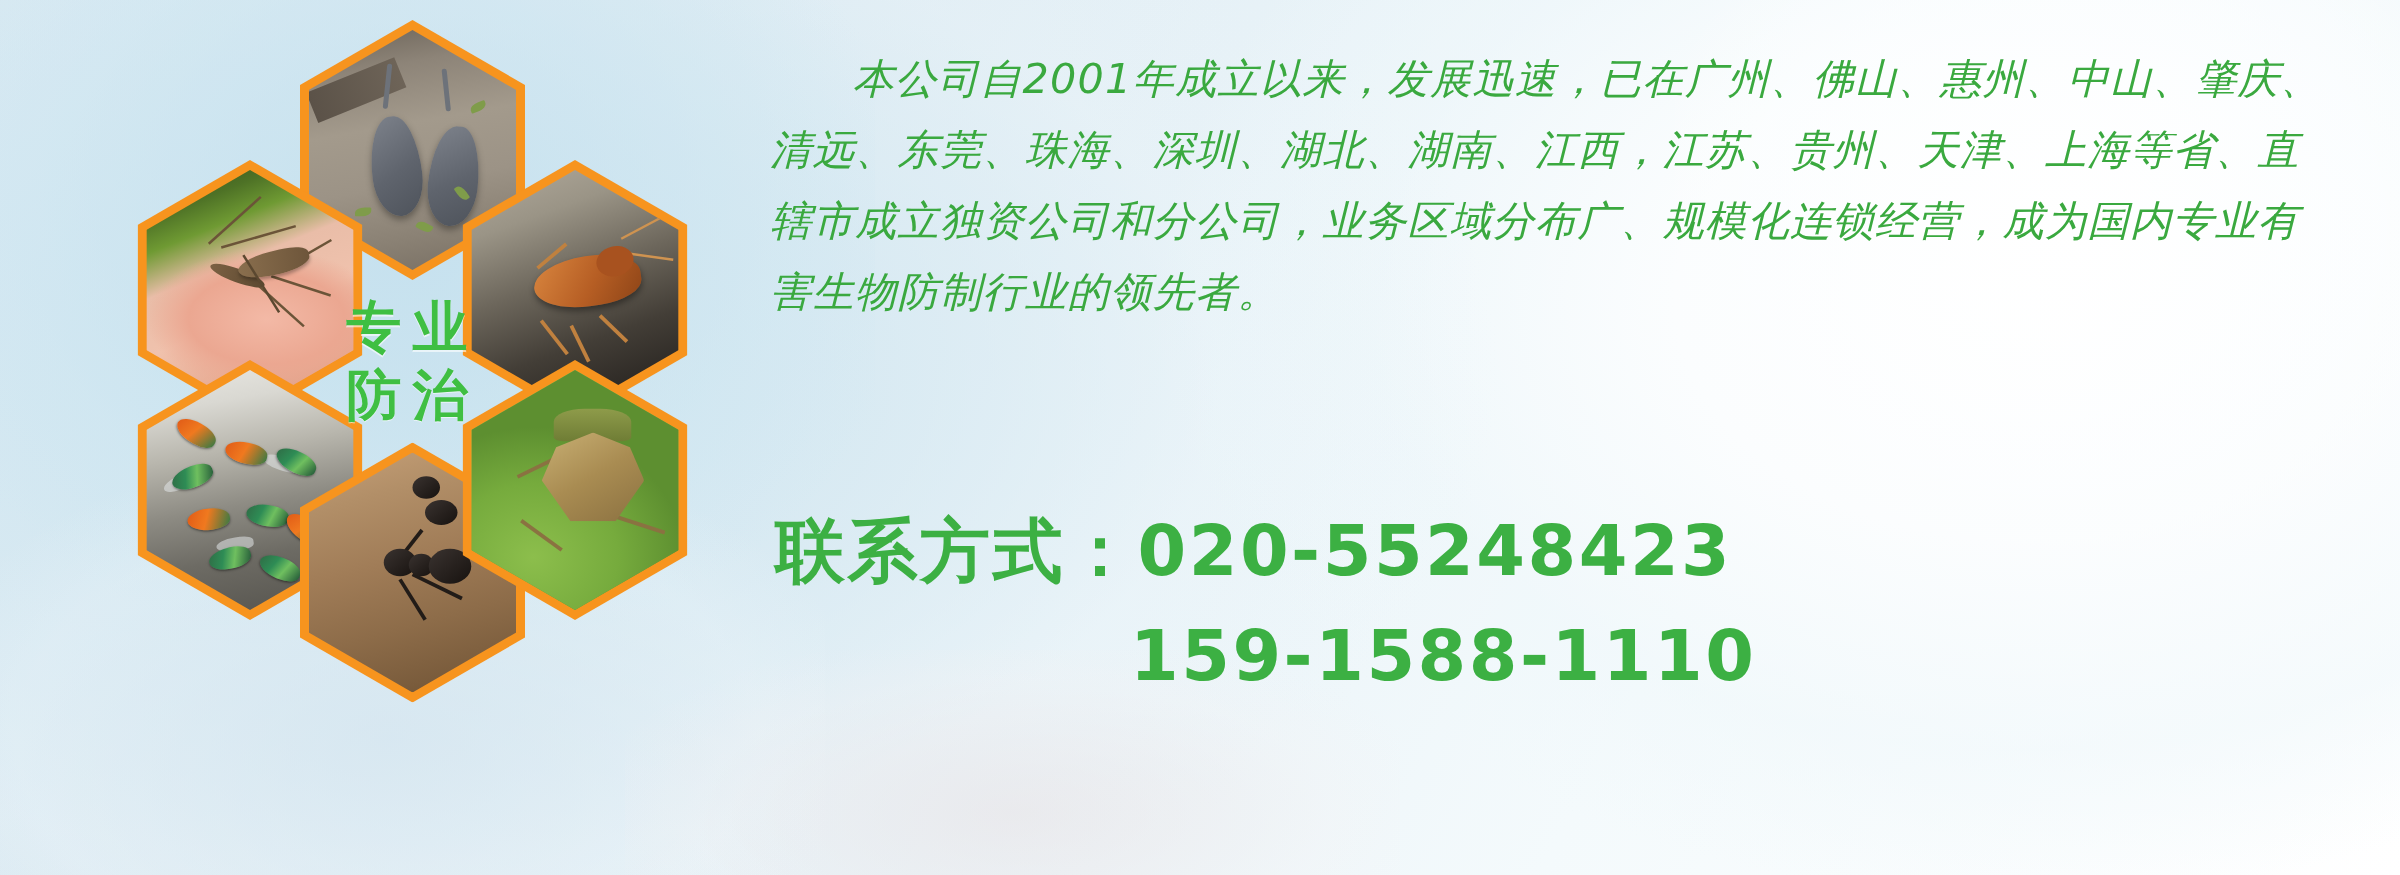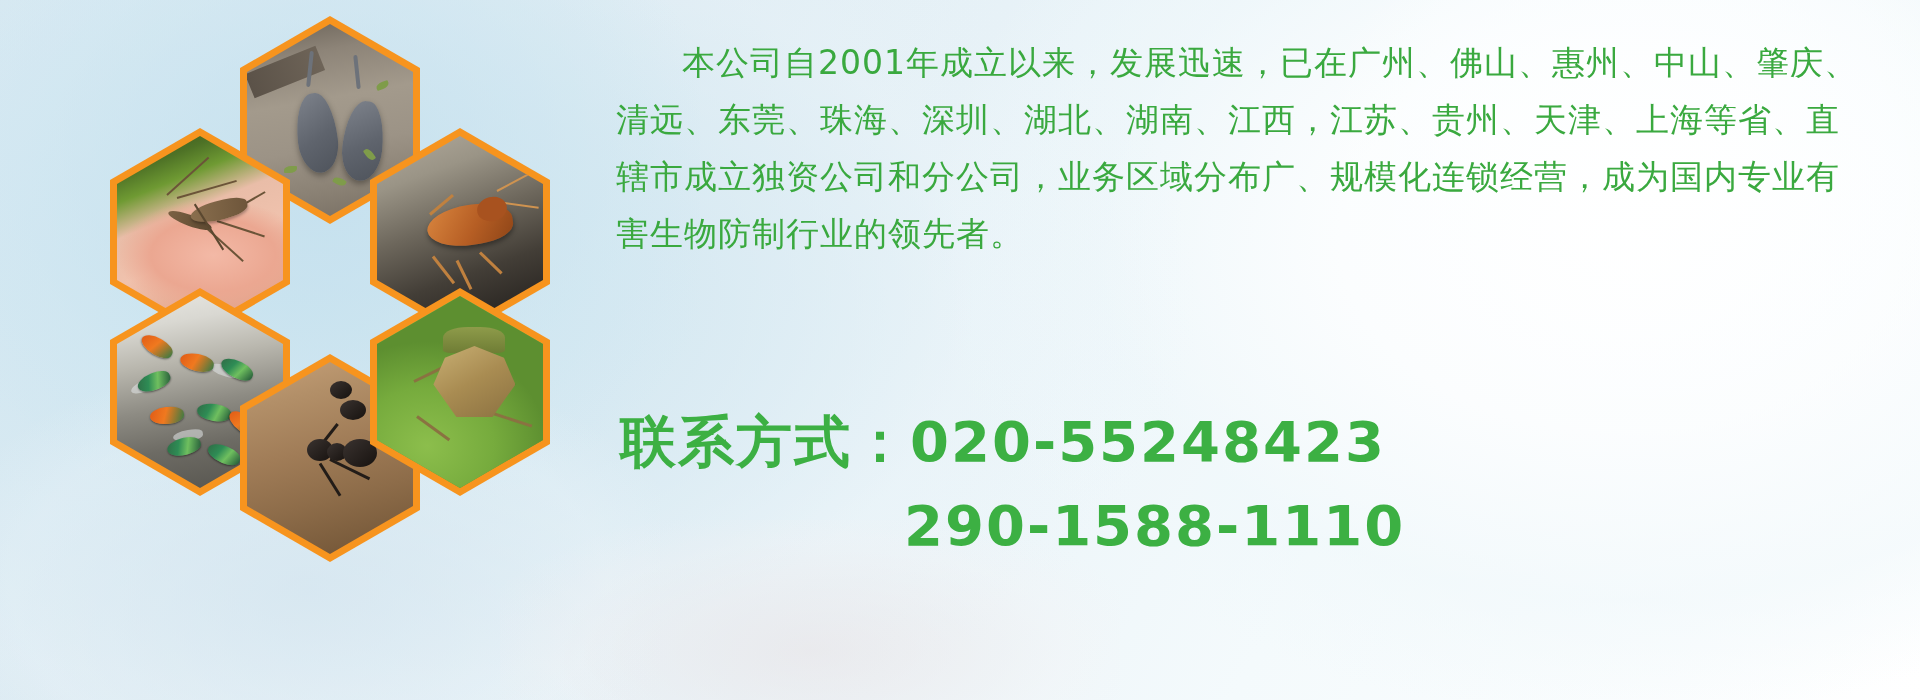--- a/index.html
+++ b/index.html
@@ -117,21 +117,21 @@
     background:linear-gradient(180deg,#8e9b4a,#6f7d35); border-radius:40% 40% 12% 12%; }
   .ph-bug .bg-leg { position:absolute; height:3px; background:#8a7241; transform-origin:left center; }
 
   
   .hex-text { position:absolute; display:flex; flex-direction:column; align-items:center;
     justify-content:center; gap:10px; }
   .hex-text span { color:#3fbf42; font-size:44px; font-weight:700; letter-spacing:9px;
     line-height:1; text-shadow:0 1px 0 rgba(255,255,255,.6); }
 
   
-  .copy { position:absolute; left:616px; top:34px; width:1250px; }
+  .copy { position:absolute; left:616px; top:34px; width:1250px;font-style:italic; }
   .copy p { color:#3aa93f; font-size:33px; line-height:57px; letter-spacing:1px;
             text-indent:66px; font-weight:500; }
 
   .contact { position:absolute; left:616px; top:400px; width:1260px; }
   .contact .line1 { color:#3cb043; font-size:56px; line-height:84px; font-weight:600;
                     letter-spacing:2px; padding-left:4px; }
   .contact .line2 { color:#3cb043; font-size:56px; line-height:84px; font-weight:600;
                     letter-spacing:2px; padding-left:288px; }
 </style>
 </head>
@@ -232,22 +232,26 @@
       <div class="ph ph-bug">
         <div class="bg-leg" style="left:24%;top:62%;width:40px;transform:rotate(36deg);"></div>
         <div class="bg-leg" style="left:68%;top:60%;width:44px;transform:rotate(18deg);"></div>
         <div class="bg-leg" style="left:22%;top:44%;width:34px;transform:rotate(-26deg);"></div>
         <div class="bg-shield"></div>
         <div class="bg-body"></div>
       </div>
     </div>
   </div>
 
+  <div class="hex plain hex-text" style="left:168px; top:180px;">
+    <span>专业</span>
+    <span>防治</span>
+  </div>
 </div>
 
 <div class="copy">
   <p>本公司自2001年成立以来，发展迅速，已在广州、佛山、惠州、中山、肇庆、清远、东莞、珠海、深圳、湖北、湖南、江西，江苏、贵州、天津、上海等省、直辖市成立独资公司和分公司，业务区域分布广、规模化连锁经营，成为国内专业有害生物防制行业的领先者。</p>
 </div>
 
 <div class="contact">
   <div class="line1">联系方式：020-55248423</div>
-  <div class="line2">290-1588-1110</div>
+  <div class="line2">159-1588-1110</div>
 </div>
 
 </body></html>

